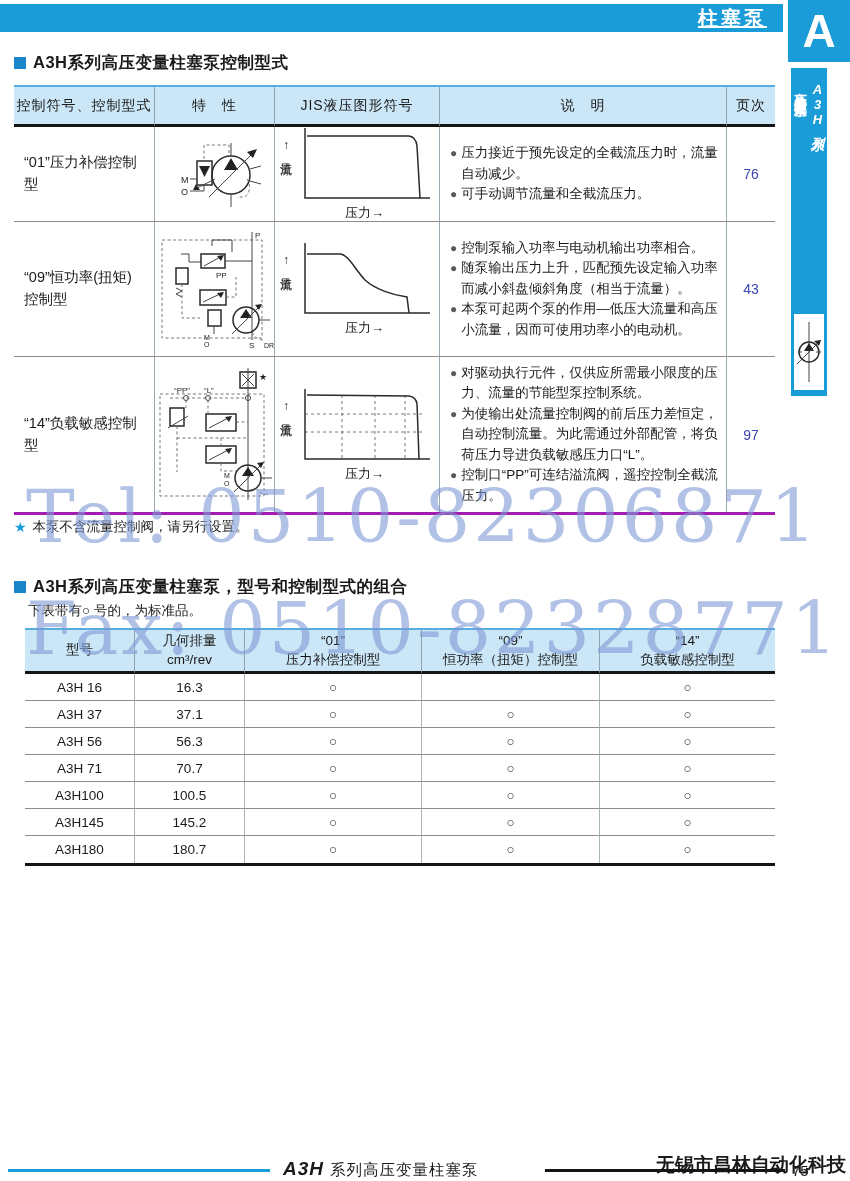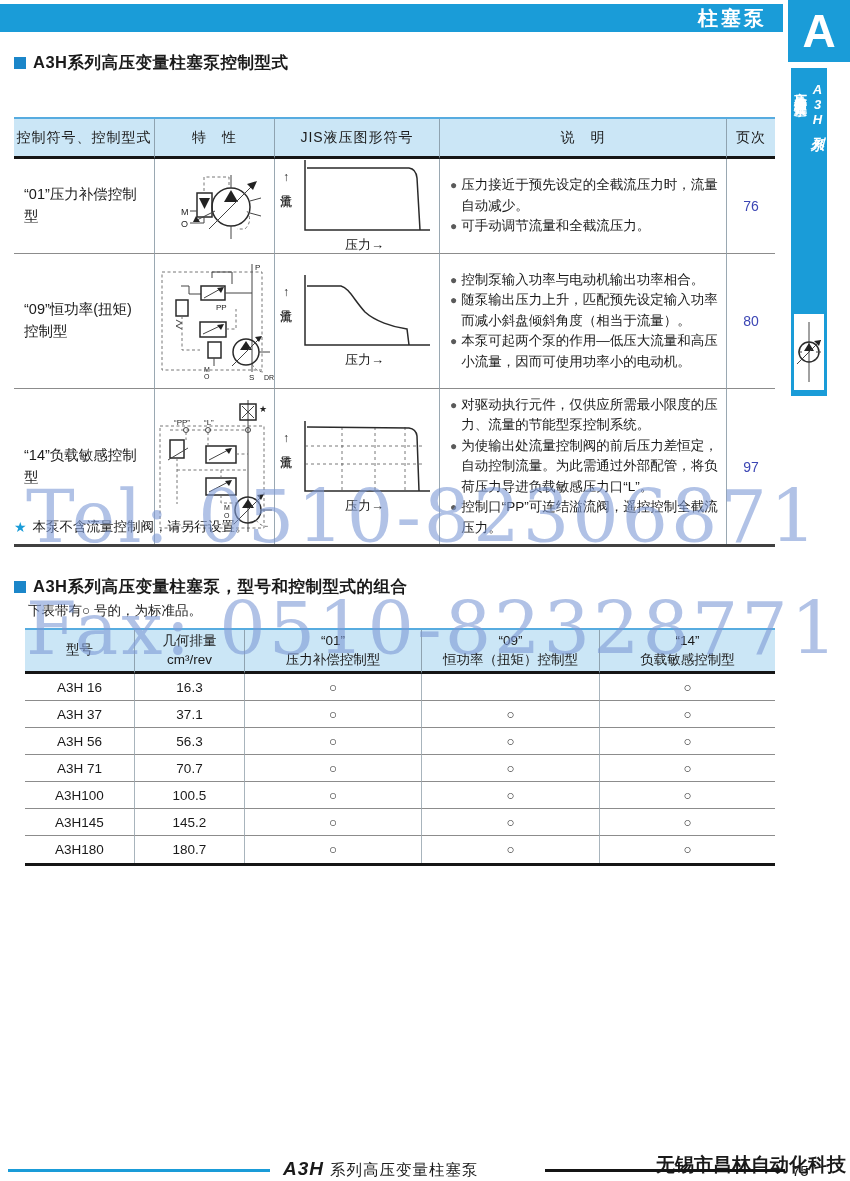--- a/index.html
+++ b/index.html
@@ -7,21 +7,21 @@
   .page {
     position:relative; width:850px; height:1181px; margin:0 auto;
     background:#ffffff; overflow:hidden;
     font-family:"Liberation Sans","DejaVu Sans",sans-serif; color:#1a1a1a;
   }
   
   .topbar {
     position:absolute; left:0; top:4px; width:783px; height:28px;
     background:#1a9cd8; color:#fff; display:flex; align-items:center;
     justify-content:flex-end; padding-right:16px;
-    font-size:20px; font-weight:bold; letter-spacing:3px; z-index:2;
+    font-size:20px; font-weight:bold; letter-spacing:3px; z-index:2;text-decoration:underline;
   }
   .atab {
     position:absolute; left:788px; top:0; width:62px; height:62px;
     background:#1a9cd8; color:#fff; display:flex; align-items:center; justify-content:center;
     font-size:46px; font-weight:bold; z-index:2;
   }
   .sidestrip {
     position:absolute; left:791px; top:68px; width:36px; height:328px;
     background:#1a9cd8; z-index:2; display:flex; flex-direction:column; align-items:center;
     padding-top:14px;
@@ -38,23 +38,22 @@
   }
   
   .sec-head { position:absolute; left:14px; display:flex; align-items:center; z-index:2; }
   .sec-square { width:12px; height:12px; background:#1b86c9; margin-right:7px; flex:0 0 auto; }
   .sec-title { font-size:16.5px; font-weight:bold; letter-spacing:0.5px; }
   .sub-note { position:absolute; left:28px; font-size:13.5px; z-index:2; }
   
   .t1 {
     position:absolute; left:14px; top:85px; width:761px; z-index:2;
     display:grid; grid-template-columns:141px 120px 165px 287px 48px;
-    border-top:2px solid #57ace0; border-bottom:3px solid #404040;
+    border-top:2px solid #57ace0; border-bottom:3px solid #a21caf;
     background:transparent;
-    margin-top:32px;
   }
   .t1 .hc {
     background:#cbe6f6; height:40px; display:flex; align-items:center; justify-content:center;
     font-size:14px; border-bottom:3px solid #151515; border-right:1px solid #8fa3b0;
     letter-spacing:1px;
   }
   .t1 .hc:nth-child(5) { border-right:none; }
   .t1 .bc {
     border-right:1px solid #9aa8b2; border-bottom:1px solid #8c8c8c;
     display:flex; align-items:center; justify-content:center; overflow:hidden;
@@ -259,21 +258,21 @@
         </div>
       <div class="note-line">
           <span class="bullet">●</span>
           <span>随泵输出压力上升，匹配预先设定输入功率而减小斜盘倾斜角度（相当于流量）。</span>
         </div>
       <div class="note-line">
           <span class="bullet">●</span>
           <span>本泵可起两个泵的作用—低压大流量和高压小流量，因而可使用功率小的电动机。</span>
         </div>
     </div>
-    <div class="bc last-col pageno r2">80</div>
+    <div class="bc last-col pageno r2">43</div>
 
     <div class="bc model r3 bot">“14”负载敏感控制型</div>
     <div class="bc r3 bot">
       <svg width="118" height="138" viewBox="0 0 118 138">
         <rect class="dash" x="4" y="28" width="104" height="102"></rect>
         <line class="thin" x1="92" y1="2" x2="92" y2="134"></line>
         <rect class="ln" x="84" y="6" width="16" height="16"></rect>
         <line class="thin" x1="86" y1="8" x2="98" y2="20"></line>
         <line class="thin" x1="98" y1="8" x2="86" y2="20"></line>
         <text x="103" y="14" font-size="9" fill="#1a9cd8">★</text>

